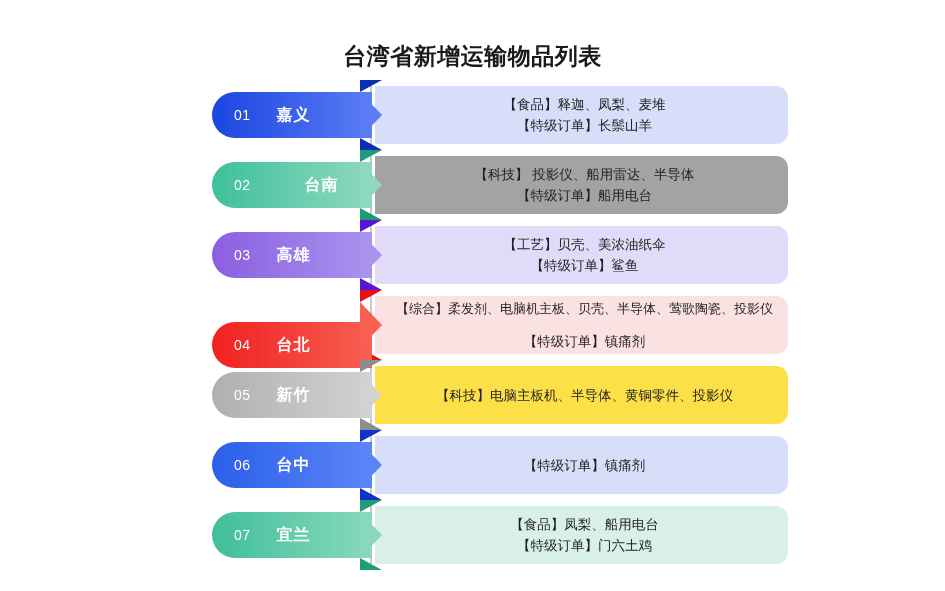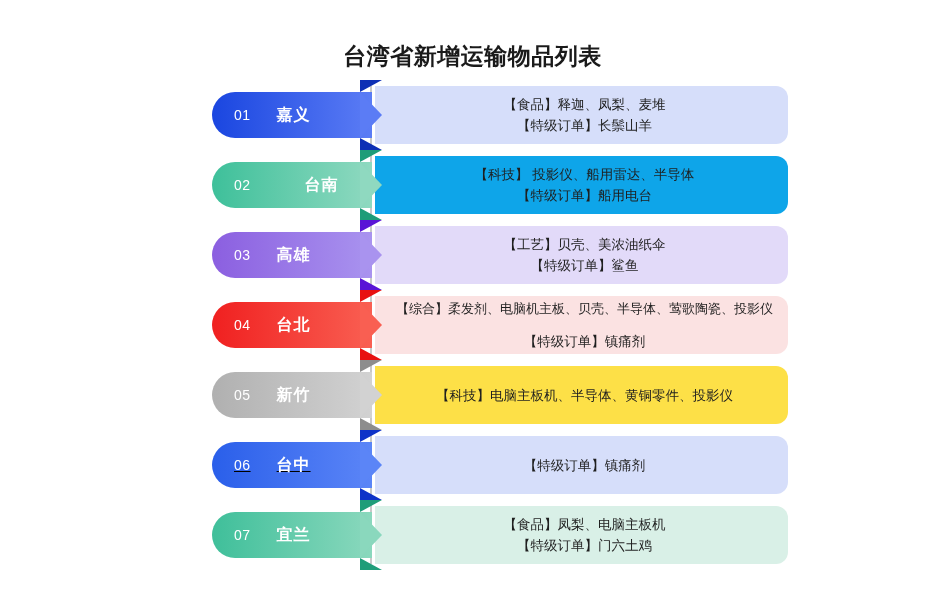--- a/index.html
+++ b/index.html
@@ -154,21 +154,21 @@
           <div class="fold fold-top" style="border-left-color: rgb(13, 47, 181);"></div>
           <div class="fold fold-bot" style="border-left-color: rgb(13, 47, 181);"></div>
           <div class="banner-body" style="background: linear-gradient(90deg, rgb(26, 70, 224), rgb(91, 124, 245));">
             <span class="banner-num">01</span>
             <span class="banner-name">嘉义</span>
           </div>
           <div class="banner-tip" style="border-left-color: rgb(91, 124, 245);"></div>
         </div>
       </div>
       <div class="row">
-        <div class="panel" style="background: #0ea5e9;">
+        <div class="panel" style="background: #a3a3a3;">
           <div class="panel-line">【科技】 投影仪、船用雷达、半导体</div>
           <div class="panel-line">【特级订单】船用电台</div>
         </div>
         <div class="banner-wrap">
           <div class="fold fold-top" style="border-left-color: rgb(30, 156, 120);"></div>
           <div class="fold fold-bot" style="border-left-color: rgb(30, 156, 120);"></div>
           <div class="banner-body" style="background: linear-gradient(90deg, rgb(62, 192, 154), rgb(143, 217, 192)); gap: 28px;">
             <span class="banner-num">02</span>
             <span class="banner-name">台南</span>
           </div>
@@ -191,21 +191,21 @@
         </div>
       </div>
       <div class="row">
         <div class="panel" style="background: rgb(251, 226, 226); gap: 12px;">
           <div class="panel-line wide">【综合】柔发剂、电脑机主板、贝壳、半导体、莺歌陶瓷、投影仪</div>
           <div class="panel-line">【特级订单】镇痛剂</div>
         </div>
         <div class="banner-wrap">
           <div class="fold fold-top" style="border-left-color: rgb(232, 16, 16);"></div>
           <div class="fold fold-bot" style="border-left-color: rgb(232, 16, 16);"></div>
-          <div class="banner-body" style="background: linear-gradient(90deg, rgb(240, 32, 32), rgb(249, 95, 82));">
+          <div class="banner-body" style="background: linear-gradient(90deg, rgb(240, 32, 32), rgb(249, 95, 82)); margin-top: 20px;">
             <span class="banner-num">04</span>
             <span class="banner-name">台北</span>
           </div>
           <div class="banner-tip" style="border-left-color: rgb(249, 95, 82);"></div>
         </div>
       </div>
       <div class="row">
         <div class="panel" style="background: #fde047;">
           <div class="panel-line">【科技】电脑主板机、半导体、黄铜零件、投影仪</div>
         </div>
@@ -219,30 +219,30 @@
           <div class="banner-tip" style="border-left-color: rgb(210, 210, 210);"></div>
         </div>
       </div>
       <div class="row">
         <div class="panel" style="background: rgb(214, 222, 250);">
           <div class="panel-line">【特级订单】镇痛剂</div>
         </div>
         <div class="banner-wrap">
           <div class="fold fold-top" style="border-left-color: rgb(15, 51, 200);"></div>
           <div class="fold fold-bot" style="border-left-color: rgb(15, 51, 200);"></div>
-          <div class="banner-body" style="background: linear-gradient(90deg, rgb(42, 95, 234), rgb(91, 133, 247)); text-decoration: underline;">
+          <div class="banner-body" style="background: linear-gradient(90deg, rgb(42, 95, 234), rgb(91, 133, 247));">
             <span class="banner-num">06</span>
             <span class="banner-name">台中</span>
           </div>
           <div class="banner-tip" style="border-left-color: rgb(91, 133, 247);"></div>
         </div>
       </div>
       <div class="row">
         <div class="panel" style="background: rgb(217, 240, 231);">
-          <div class="panel-line">【食品】凤梨、电脑主板机</div>
+          <div class="panel-line">【食品】凤梨、船用电台</div>
           <div class="panel-line">【特级订单】门六土鸡</div>
         </div>
         <div class="banner-wrap">
           <div class="fold fold-top" style="border-left-color: rgb(31, 157, 121);"></div>
           <div class="fold fold-bot" style="border-left-color: rgb(31, 157, 121);"></div>
           <div class="banner-body" style="background: linear-gradient(90deg, rgb(63, 191, 154), rgb(138, 216, 189));">
             <span class="banner-num">07</span>
             <span class="banner-name">宜兰</span>
           </div>
           <div class="banner-tip" style="border-left-color: rgb(138, 216, 189);"></div>

